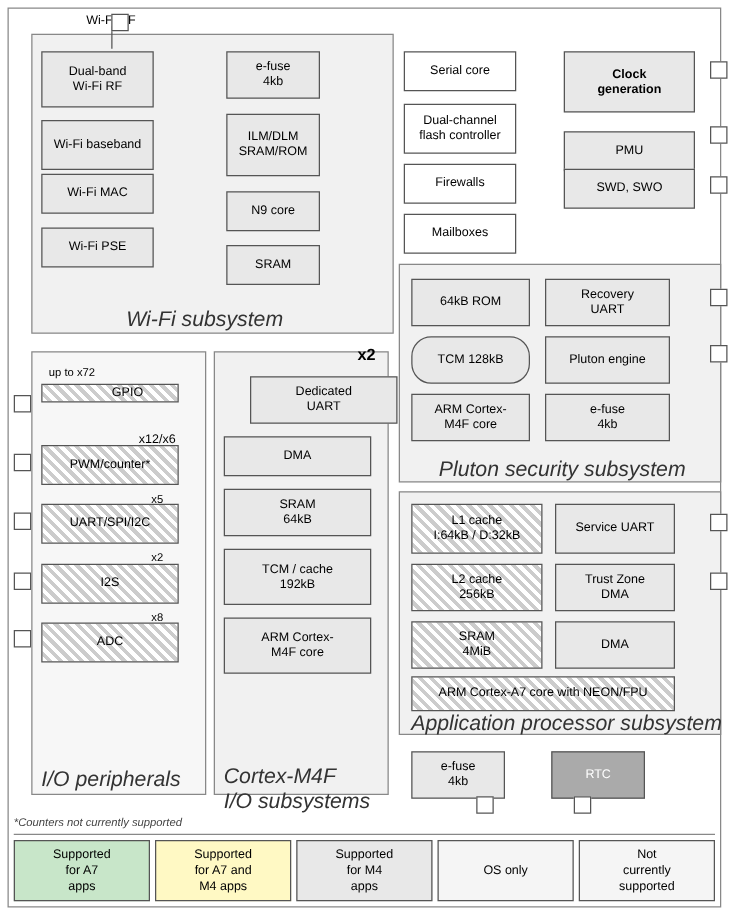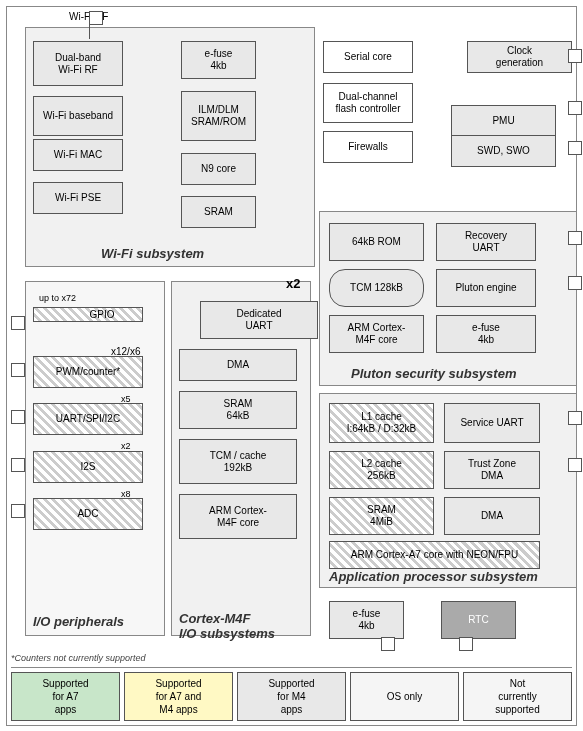--- a/index.html
+++ b/index.html
@@ -46,24 +46,23 @@
         #ccc 6px
       );
     }
     .subsystem-box {
       border: 1px solid #888;
       background: rgba(220,220,220,0.3);
       position: absolute;
     }
     .subsystem-label {
       position: absolute;
-      font-size: 13px;
+      font-size: 17px;
       font-style: italic;
       color: #333;
-      font-weight: bold;
     }
     
     .legend {
       display: flex;
       flex-direction: row;
       margin-top: 4px;
       border-top: 1px solid #888;
       padding-top: 4px;
       gap: 4px;
       align-items: stretch;
@@ -157,40 +156,43 @@
       </div>
 
       <div class="block block-light-gray" style="left:170px; top:185px; width:75px; height:32px;">
         <span>SRAM</span>
       </div>
 
       <div class="block block-white" style="left:312px; top:30px; width:90px; height:32px; border: 1px solid #555;">
         <span>Serial core</span>
       </div>
 
-      <div class="block block-light-gray" style="left:456px; top:30px; width:105px; height:32px;">
+      <div class="block block-light-gray" style="left:440px; top:30px; width:105px; height:49px;font-weight:bold;">
         <span>Clock<br>generation</span>
       </div>
 
       <div class="block block-white" style="left:312px; top:72px; width:90px; height:40px; border: 1px solid #555;">
         <span>Dual-channel<br>flash controller</span>
       </div>
 
       <div class="block block-light-gray" style="left:440px; top:94px; width:105px; height:32px;">
         <span>PMU</span>
       </div>
 
       <div class="block block-white" style="left:312px; top:120px; width:90px; height:32px; border: 1px solid #555;">
         <span>Firewalls</span>
       </div>
 
       <div class="block block-light-gray" style="left:440px; top:124px; width:105px; height:32px;">
         <span>SWD, SWO</span>
       </div>
 
+      <div class="block block-white" style="left:312px; top:160px; width:90px; height:32px; border: 1px solid #555;">
+        <span>Mailboxes</span>
+      </div>
 
       <div class="subsystem-box" style="left:308px; top:200px; width:258px; height:175px; background: rgba(200,200,200,0.25);">
       </div>
       <div class="subsystem-label" style="left:340px; top:355px;">
         <span>Pluton security subsystem</span>
       </div>
 
       <div class="block block-light-gray" style="left:318px; top:212px; width:95px; height:38px;">
         <span>64kB ROM</span>
       </div>

